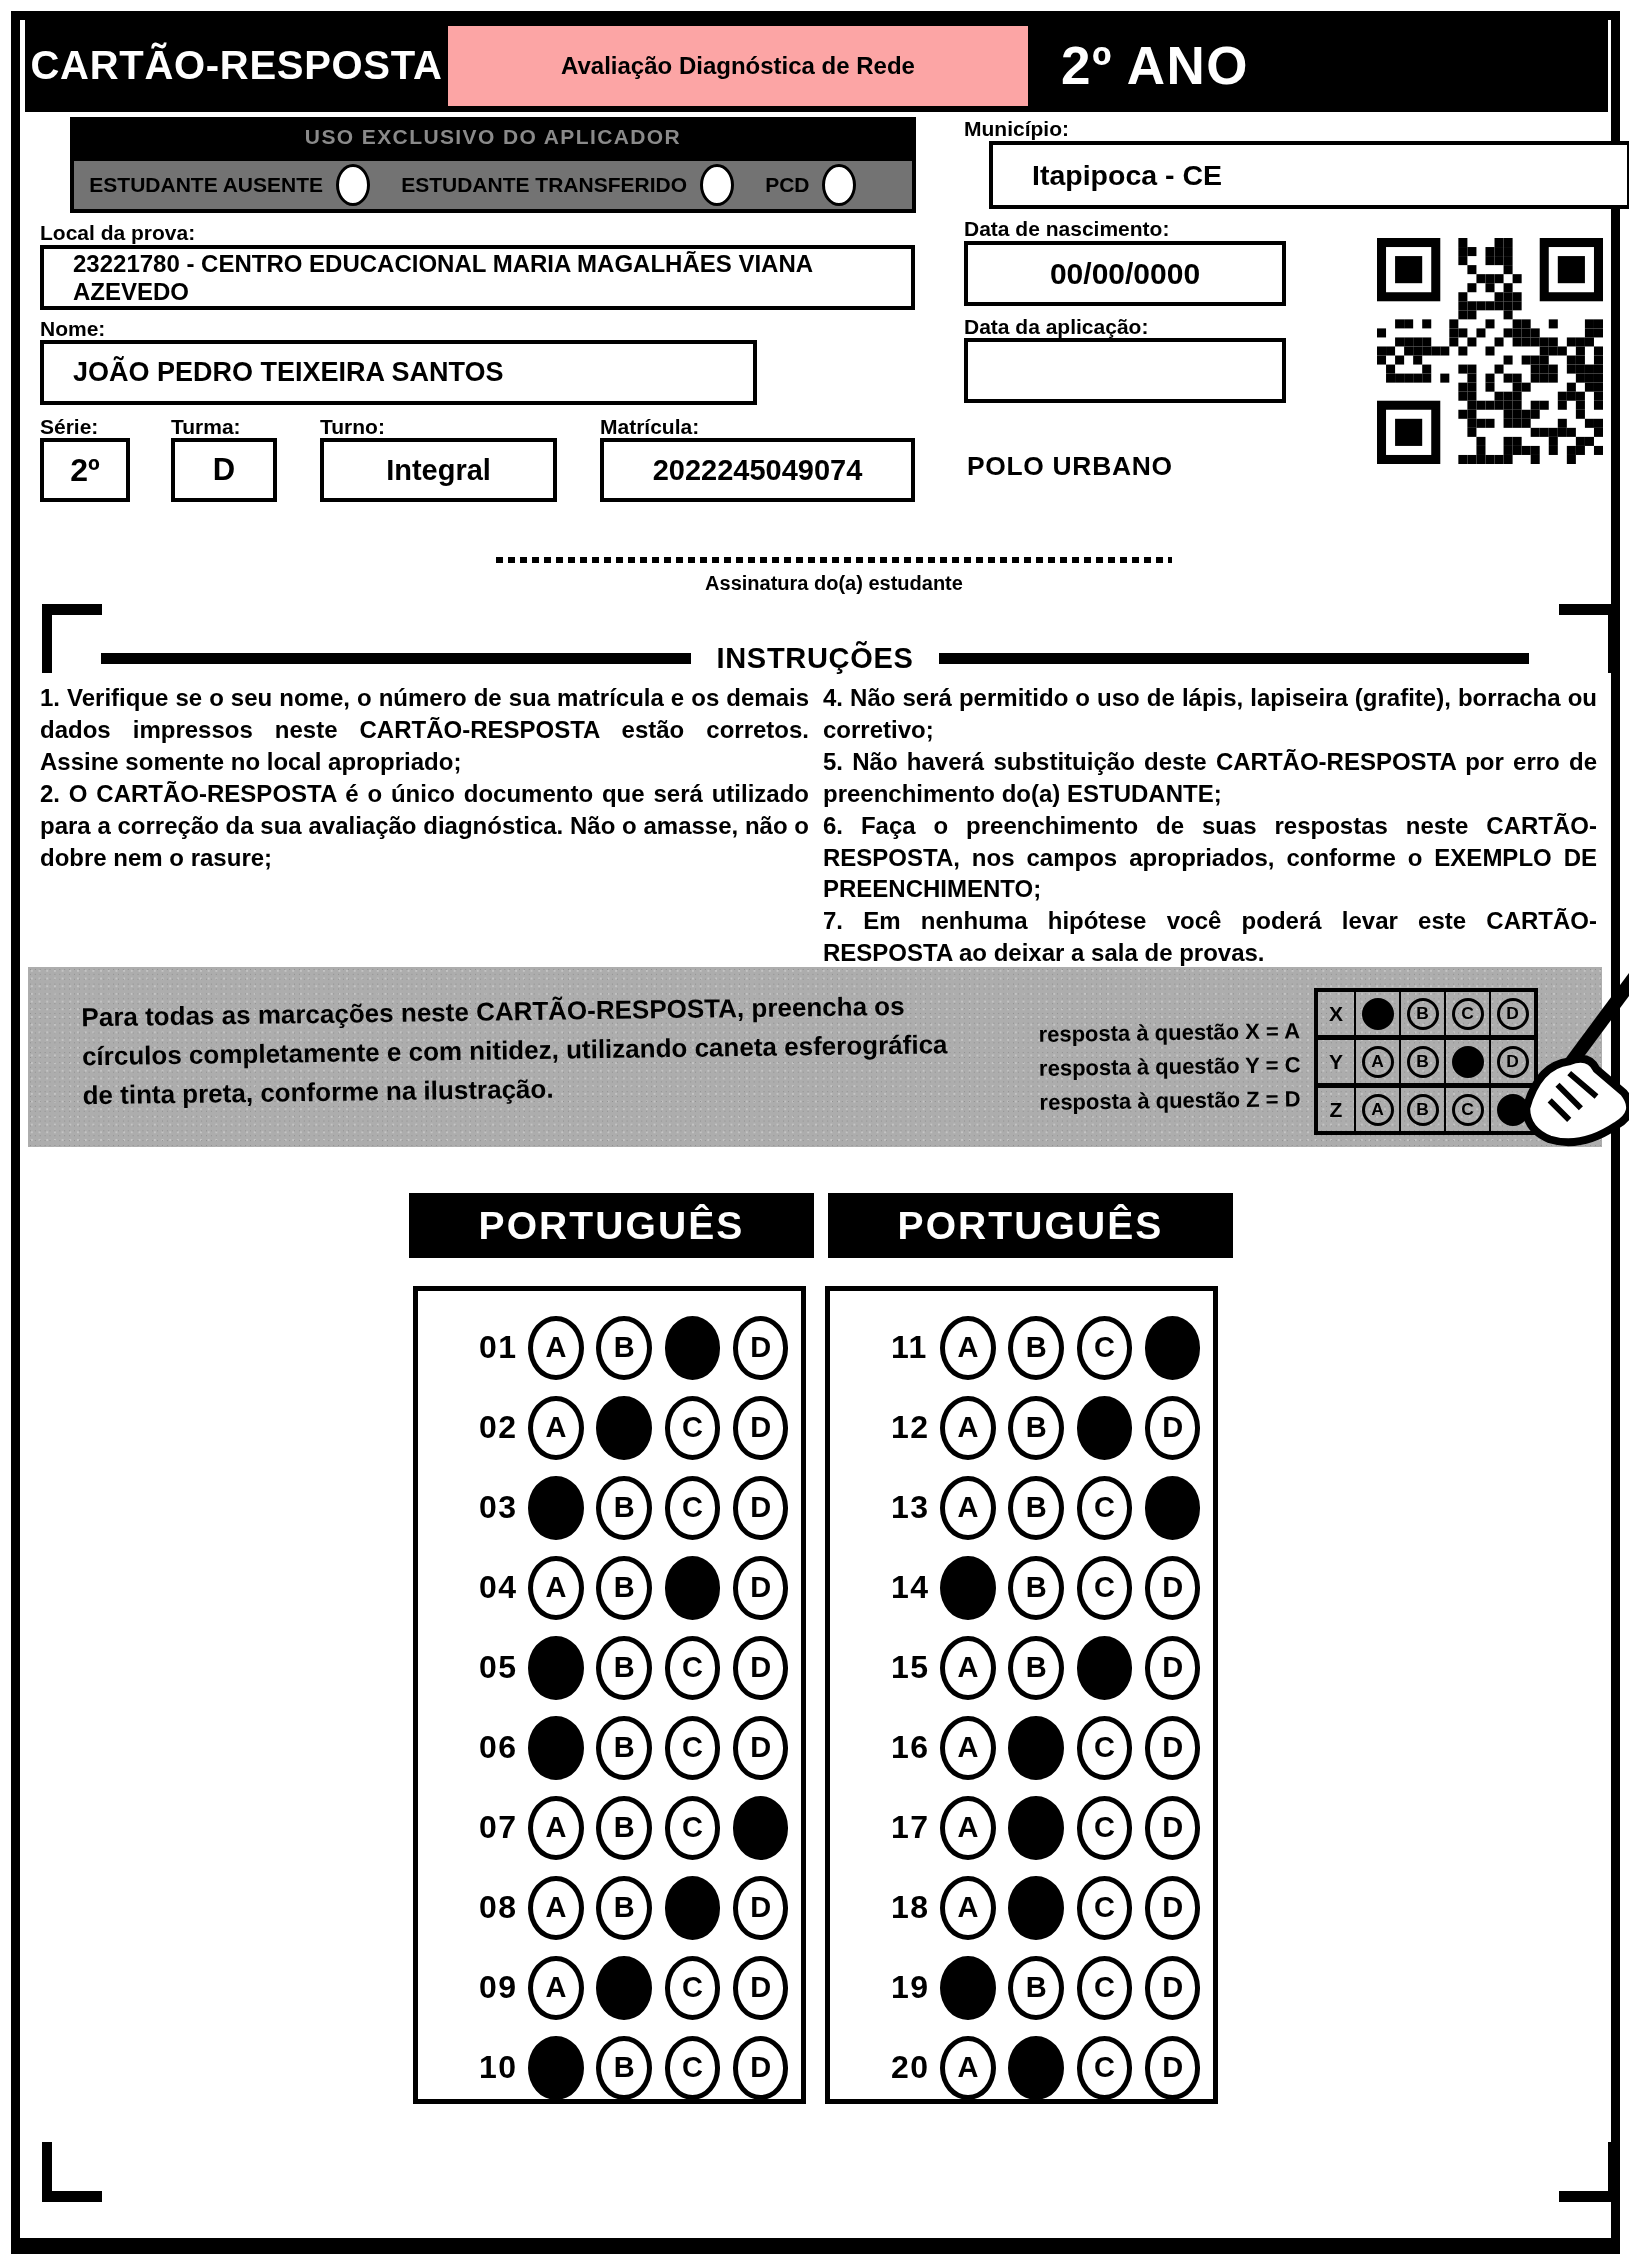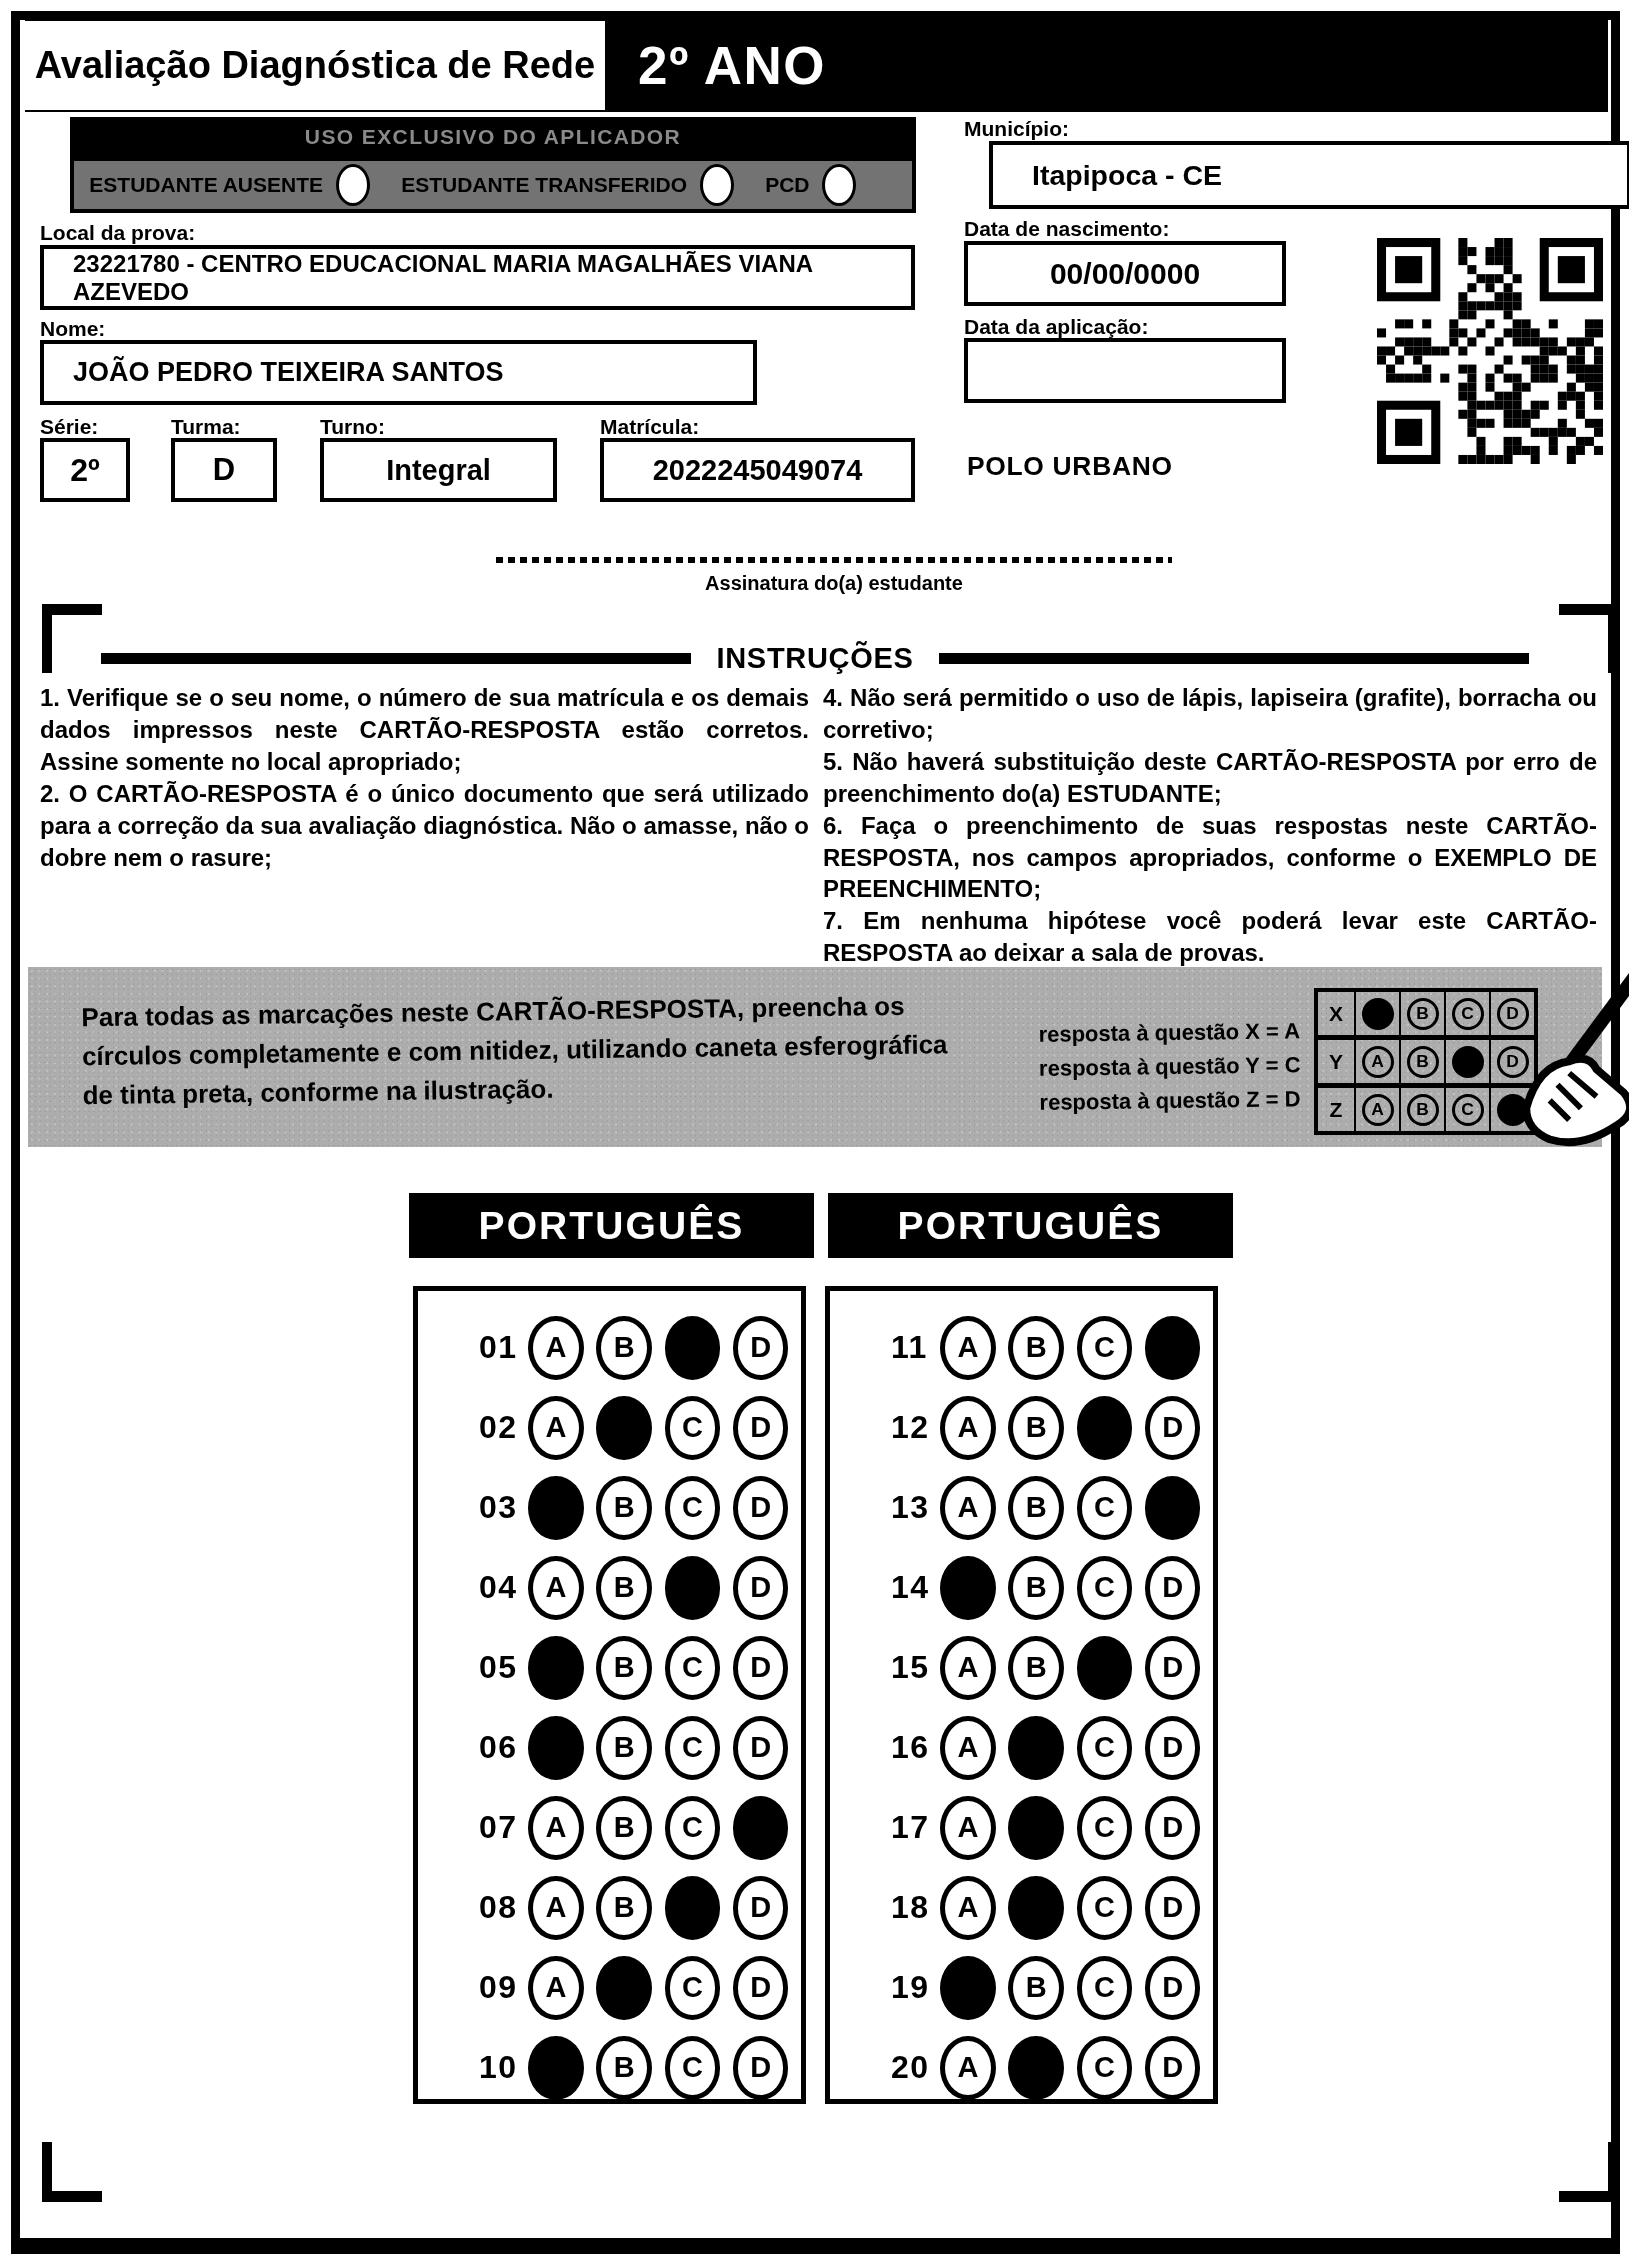--- a/index.html
+++ b/index.html
@@ -5,22 +5,22 @@
   html,body{margin:0;padding:0;background:#e8e8e8;}
   .page{position:relative;width:1630px;height:2261px;background:#fff;
         font-family:"Liberation Sans",sans-serif;font-weight:700;color:#000;overflow:hidden;}
   .frame{position:absolute;left:11px;top:11px;right:9.7px;bottom:7px;
          border:9.7px solid #000;border-bottom-width:16.7px;pointer-events:none;}
 
   
   .header-bar{position:absolute;left:25px;top:19.5px;width:1583px;height:92px;background:#000;
               display:flex;align-items:center;}
   .hdr-title{width:423px;text-align:center;color:#fff;font-size:40px;letter-spacing:0.7px;}
-  .hdr-sub{width:580px;height:89px;background:#ffffff;display:flex;align-items:center;justify-content:center;
-           font-size:38px;}
+  .hdr-sub{width:580px;height:80px;background:#fca5a5;display:flex;align-items:center;justify-content:center;
+           font-size:24px;}
   .hdr-grade{margin-left:33px;color:#fff;font-size:53px;letter-spacing:1.4px;}
 
   
   .uso-band{position:absolute;left:70px;top:117px;width:846px;height:40px;background:#000;
             color:#8a8a8a;display:flex;align-items:center;justify-content:center;font-size:21px;letter-spacing:1.4px;}
   .uso-row{position:absolute;left:70px;top:157px;width:846px;height:56px;background:#737373;
            border:4.2px solid #000;box-sizing:border-box;display:flex;align-items:center;
            justify-content:space-between;padding:0 56px 0 15.3px;}
   .uso-item{display:flex;align-items:center;font-size:21px;}
   .uso-circle{width:28px;height:36px;border:3.5px solid #000;border-radius:50%;margin-left:12.5px;background:#fff;}
@@ -80,20 +80,21 @@
   .qr{position:absolute;left:1377px;top:238px;width:226px;height:226px;}
   .polo{position:absolute;left:967px;top:451px;font-size:26.4px;letter-spacing:0.7px;}
 </style>
 </head>
 <body>
 
 <div class="page">
   <div class="frame"></div>
 
   <div class="header-bar">
+    <div class="hdr-title">CARTÃO-RESPOSTA</div>
     <div class="hdr-sub">Avaliação Diagnóstica de Rede</div>
     <div class="hdr-grade">2º ANO</div>
   </div>
 
   <div class="uso-band">USO EXCLUSIVO DO APLICADOR</div>
   <div class="uso-row">
     <div class="uso-item">
       <span>ESTUDANTE AUSENTE</span>
       <span class="uso-circle"></span>
     </div>

